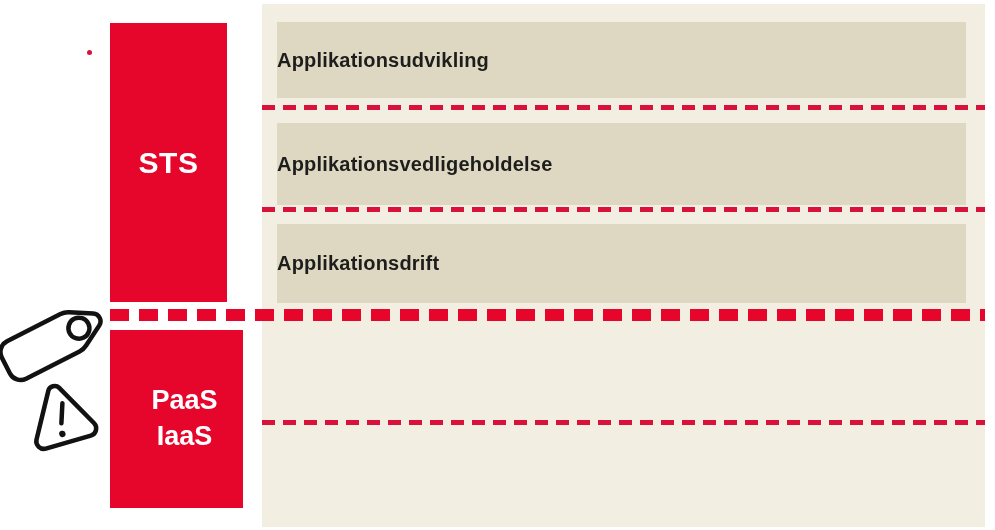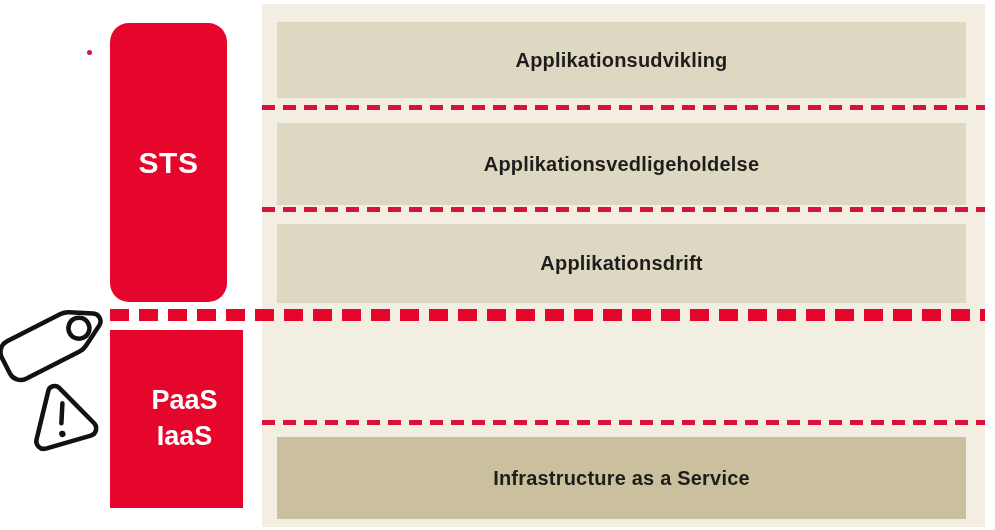--- a/index.html
+++ b/index.html
@@ -14,35 +14,35 @@
   .red-col{
     position:absolute;
     left:110px;width:117px;
     background:#e6062b;
     color:#ffffff;
     display:flex;flex-direction:column;
     align-items:center;justify-content:center;
     font-weight:bold;
     text-align:center;
   }
-  .col-sts{top:23px;height:279px;font-size:30px;letter-spacing:.5px;border-radius:19px;}
+  .col-sts{top:23px;height:279px;font-size:30px;letter-spacing:.5px;}
   .col-paas{top:330px;height:178px;font-size:27px;line-height:1.32;padding-left:16px;}
   
   .red-dot{
     position:absolute;left:87px;top:50px;width:5px;height:5px;
     border-radius:50%;background:#d8123a;
   }
   
   .panel{
     position:absolute;left:262px;top:4px;width:723px;height:523px;
     background:#f2efe2;
   }
   .row{
     position:absolute;left:15px;width:689px;
-    display:flex;align-items:center;justify-content:center;
+    display:flex;align-items:center;justify-content:flex-start;
     font-weight:bold;font-size:20px;color:#1d1d1b;
     letter-spacing:.2px;
   }
   .row.light{background:#ded8c3;}
   .row.dark{background:#cbc09e;}
   .row-1{top:18px;height:76px;}
   .row-2{top:119px;height:82px;}
   .row-3{top:220px;height:79px;}
   .row-4{top:331px;height:79px;}
   .row-5{top:433px;height:82px;}
@@ -84,23 +84,20 @@
     </div>
     <div class="dash-thin dash-thin-1"></div>
     <div class="row light row-2">
       <span>Applikationsvedligeholdelse</span>
     </div>
     <div class="dash-thin dash-thin-2"></div>
     <div class="row light row-3">
       <span>Applikationsdrift</span>
     </div>
     <div class="dash-thin dash-thin-3"></div>
-    <div class="row dark row-5">
-      <span>Infrastructure as a Service</span>
-    </div>
   </div>
 
   <div class="dash-thick"></div>
 
   <svg class="illus" viewBox="0 0 130 178">
     <g transform="rotate(-27 62 48)">
       <path d="M16,26 H76 c3,0 6,0.8 8.5,2.3 l21,12 c5,3 5,10.4 0,13.4 l-21,12 c-2.5,1.5 -5.5,2.3 -8.5,2.3 H16 c-6.6,0 -12,-5.4 -12,-12 V38 c0,-6.6 5.4,-12 12,-12 Z" fill="#ffffff" stroke="#121212" stroke-width="4.5" stroke-linejoin="round"></path>
       <circle cx="86" cy="47" r="10.5" fill="#ffffff" stroke="#121212" stroke-width="4.5"></circle>
     </g>
     <g transform="rotate(-16 66 128)">

